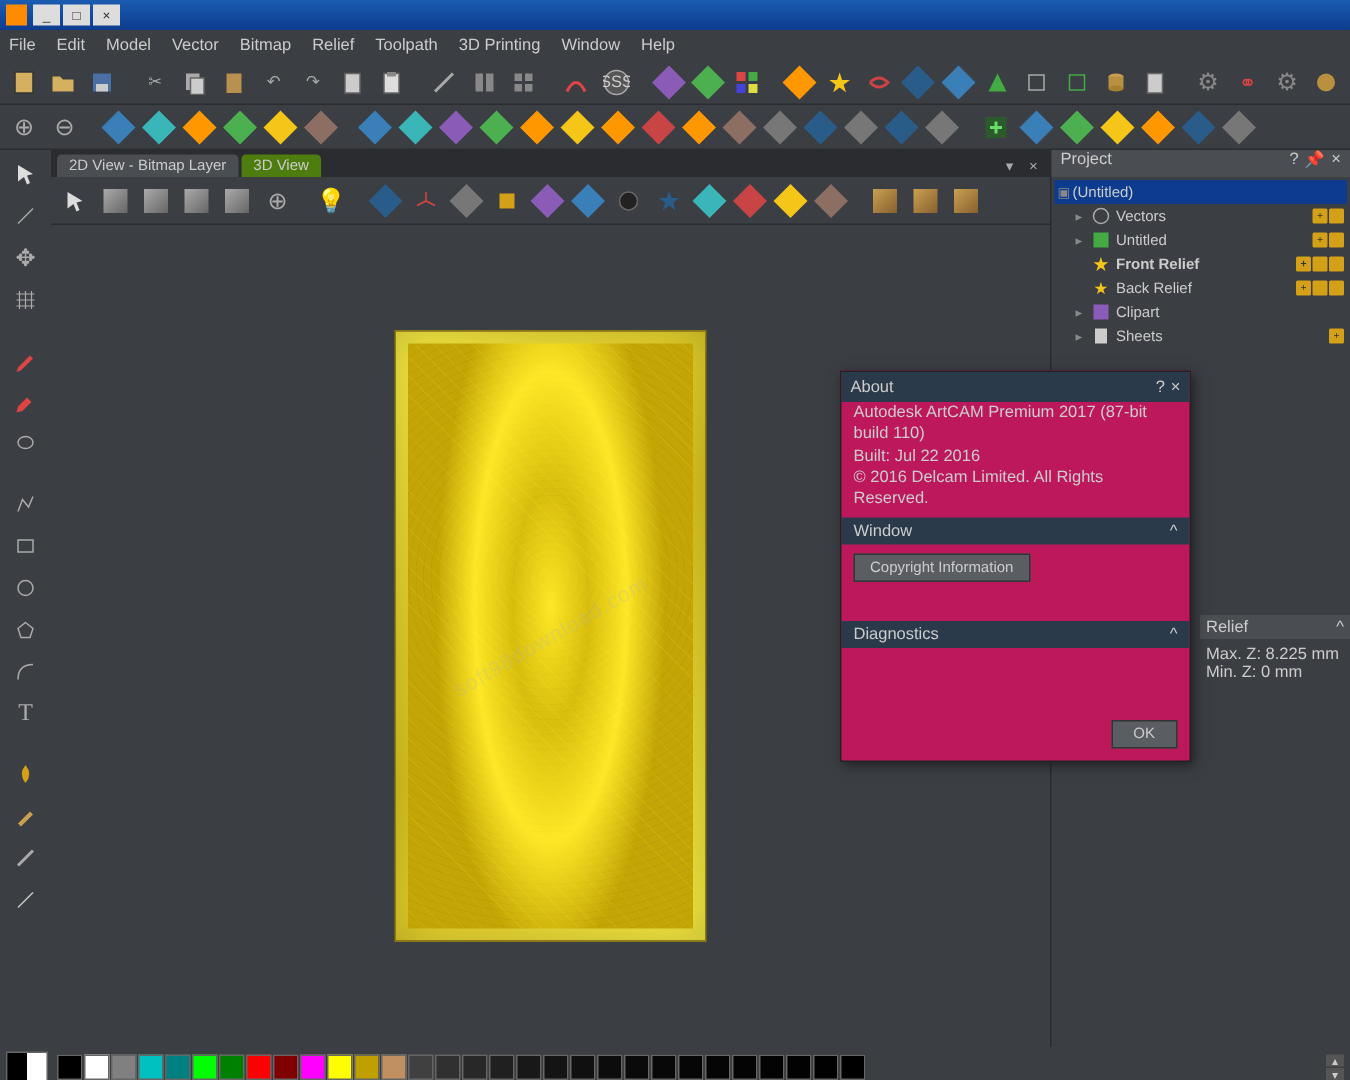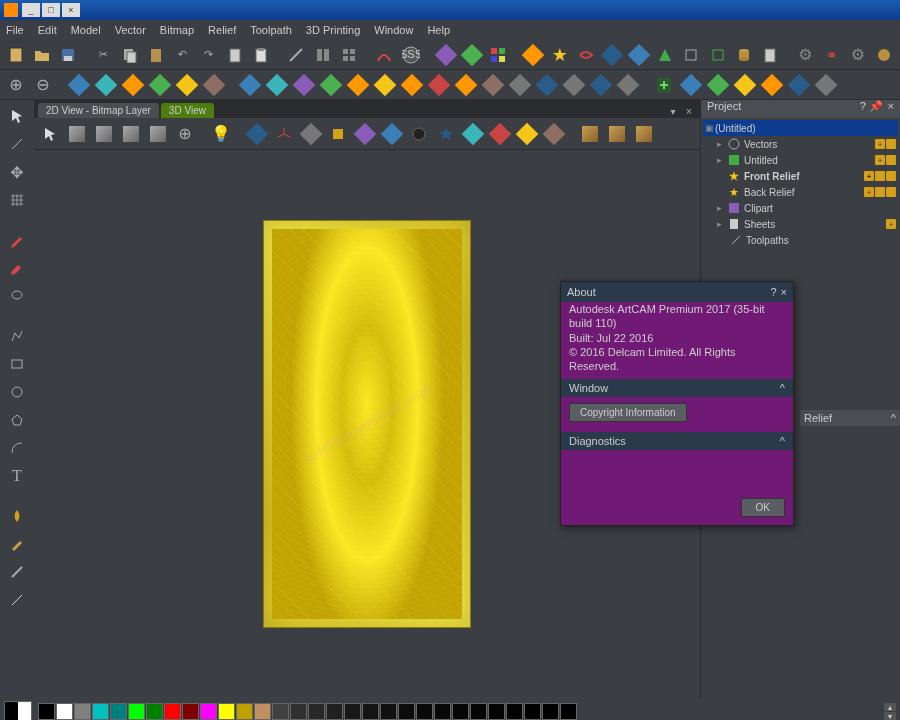--- a/index.html
+++ b/index.html
@@ -33,32 +33,32 @@
 .panel-header-icons { display: flex; gap: 4px; font-size: 10px; }
 .tree { flex: 1; padding: 2px; color: #ccc; }
 .tree-item { display: flex; align-items: center; height: 16px; padding: 0 2px; }
 .tree-item.sel { background: #0d3c8e; }
 .tree-indent { width: 12px; display: inline-block; }
 .tree-exp { width: 10px; font-size: 9px; color: #888; }
 .tree-icon { width: 14px; height: 14px; display: flex; align-items: center; justify-content: center; margin-right: 3px; }
 .tree-label { flex: 1; font-size: 10px; }
 .tree-badges { display: flex; gap: 1px; }
 .tree-badge { width: 10px; height: 10px; background: #d4a017; border-radius: 1px; font-size: 7px; display: flex; align-items: center; justify-content: center; color: #333; }
-.about-dialog { position: absolute; left: 560px; top: 281px; width: 234px; background: #701a75; border: 1px solid #222; box-shadow: 2px 2px 8px rgba(0,0,0,0.5); color: #ccc; z-index: 100; }
+.about-dialog { position: absolute; left: 560px; top: 247px; width: 234px; background: #be185d; border: 1px solid #222; box-shadow: 2px 2px 8px rgba(0,0,0,0.5); color: #ccc; z-index: 100; }
 .about-title { height: 20px; background: #2a3a4a; display: flex; align-items: center; padding: 0 6px; justify-content: space-between; font-size: 11px; }
 .about-title-icons { display: flex; gap: 4px; }
 .about-logo-row { display: flex; align-items: center; padding: 8px; gap: 6px; }
 .about-logo { width: 28px; height: 28px; background: #ff8c00; position: relative; }
 .about-logo::after { content: 'A'; position: absolute; inset: 0; display: flex; align-items: center; justify-content: center; color: #fff; font-size: 18px; font-weight: bold; }
 .about-brand { font-size: 13px; line-height: 1.1; }
 .about-brand .reg { font-size: 8px; vertical-align: super; }
 .about-info { padding: 0 8px 6px; font-size: 9px; line-height: 1.3; }
 .about-section-hdr { background: #2a3a4a; padding: 3px 8px; display: flex; justify-content: space-between; align-items: center; font-size: 11px; }
 .about-section-body { padding: 6px 8px; }
-.about-btn { background: #5a5d62; border: 1px solid #333; padding: 3px 10px; color: #ccc; font-size: 10px; display: inline-block; margin-bottom: 4px; }
+.about-btn { background: #5a5d62; border: 1px solid #333; padding: 3px 10px; color: #ccc; font-size: 10px; display: inline-block; margin-bottom: 20px; }
 .about-footer { padding: 8px; display: flex; justify-content: flex-end; margin-left: 28px; }
 .ok-btn { background: #5a5d62; border: 1px solid #333; padding: 3px 14px; color: #ccc; font-size: 10px; }
 .relief-side { position: absolute; right: 0; top: 410px; width: 100px; color: #ccc; font-size: 10px; z-index: 50; }
 .relief-side-hdr { background: #4a4d52; padding: 2px 4px; display: flex; justify-content: space-between; }
 .relief-side-body { padding: 4px; }
 .color-bar { height: 26px; background: #3b3e43; display: flex; align-items: center; padding: 0 4px; gap: 1px; }
 .color-sw { width: 17px; height: 17px; border: 1px solid #666; }
 .diamond { width: 16px; height: 16px; transform: rotate(45deg); }
 .diamond.blue { background: #3a7fb8; } .diamond.cyan { background: #3ab5b8; }
 .diamond.green { background: #4caf50; } .diamond.orange { background: #ff9800; }
@@ -586,37 +586,31 @@
         <span class="tree-icon">
             <svg width="12" height="12">
               <rect x="2" y="1" width="8" height="10" fill="#ccc"></rect>
             </svg>
           </span>
         <span class="tree-label">Sheets</span>
         <div class="tree-badges">
             <div class="tree-badge">+</div>
           </div>
       </div>
-      <div class="tree-item">
-        <span class="tree-indent"></span>
-          <span class="tree-indent"></span>
-        <span class="tree-icon">
-            <svg width="12" height="12">
-              <path d="M2 10L10 2" stroke="#aaa"></path>
-            </svg>
-          </span>
-        <span class="tree-label">Toolpaths</span>
-      </div>
     </div>
   </div>
 
   <div class="relief-side">
     <div class="relief-side-hdr">
       <span>Relief</span>
       <span>^</span>
+    </div>
+    <div class="relief-side-body">
+      <div>Max. Z: 8.225 mm</div>
+      <div>Min. Z: 0 mm</div>
     </div>
   </div>
 </div>
 
 <div class="color-bar">
   <div style="width:28px;height:20px;border:1px solid #666;display:flex;">
     <div style="flex:1;background:#000;"></div>
       <div style="flex:1;background:#fff;"></div>
   </div>
   <div style="width:4px;"></div>
@@ -660,21 +654,21 @@
 
 <div class="about-dialog">
   <div class="about-title">
     <span>About</span>
     <div class="about-title-icons">
       <span>?</span>
       <span>×</span>
     </div>
   </div>
   <div class="about-info">
-    <div>Autodesk ArtCAM Premium 2017 (35-bit build 110)</div>
+    <div>Autodesk ArtCAM Premium 2017 (87-bit build 110)</div>
     <div>Built: Jul 22 2016</div>
     <div>© 2016 Delcam Limited. All Rights Reserved.</div>
   </div>
   <div class="about-section-hdr">
     <span>Window</span>
       <span>^</span>
   </div>
   <div class="about-section-body">
     <div class="about-btn">Copyright Information</div>
   </div>

